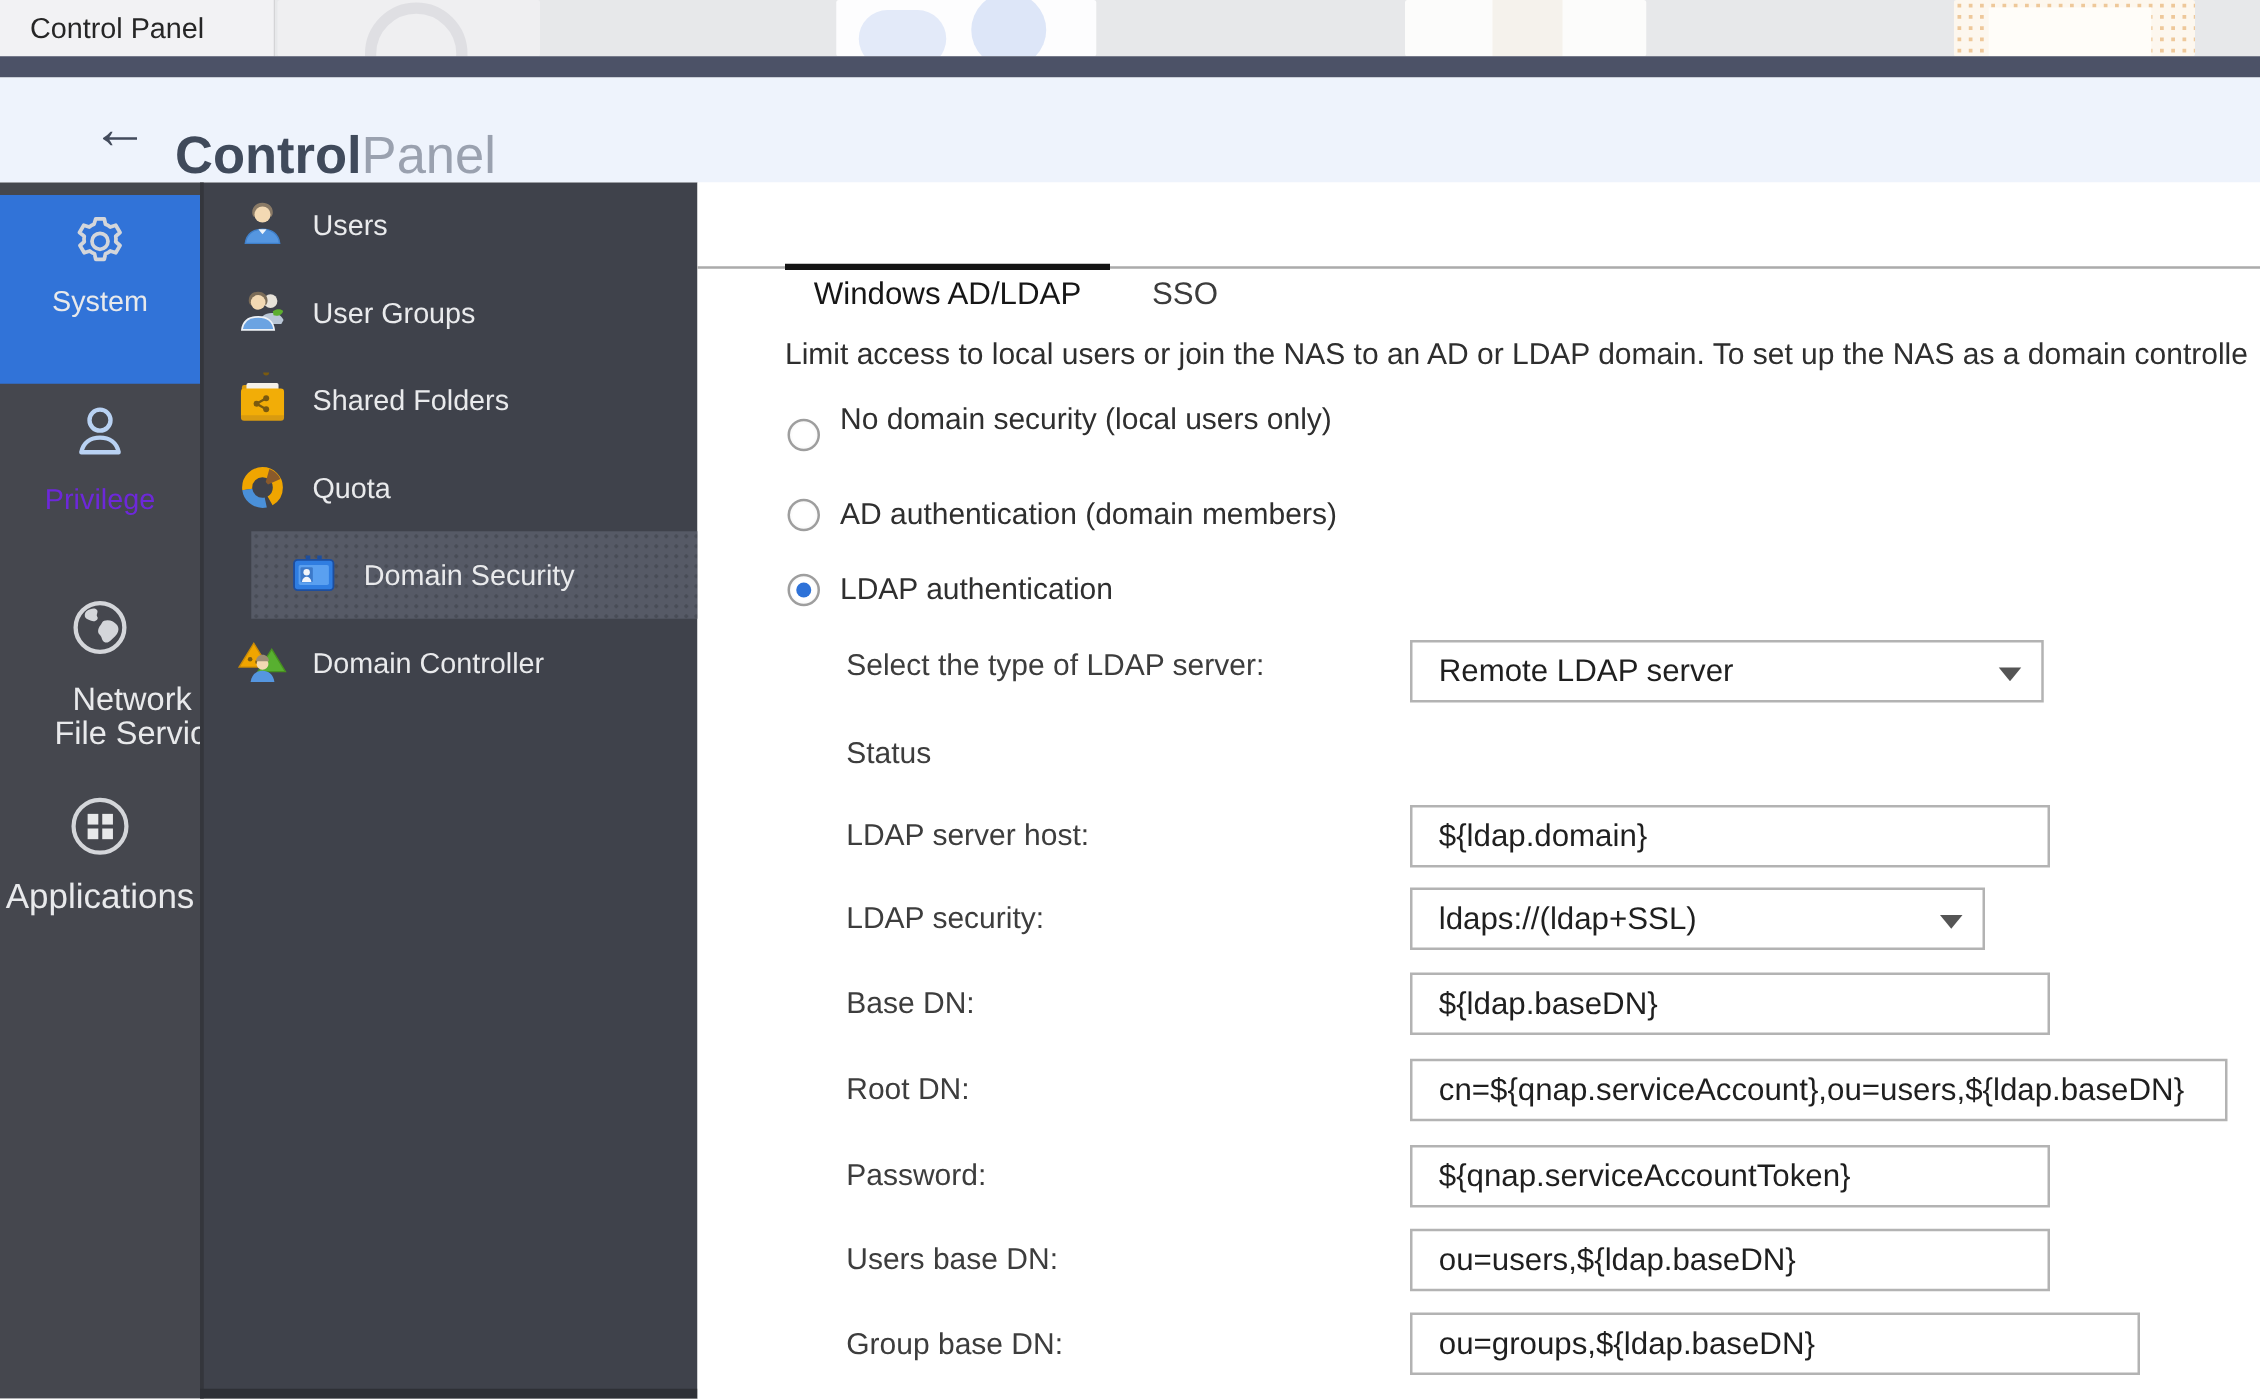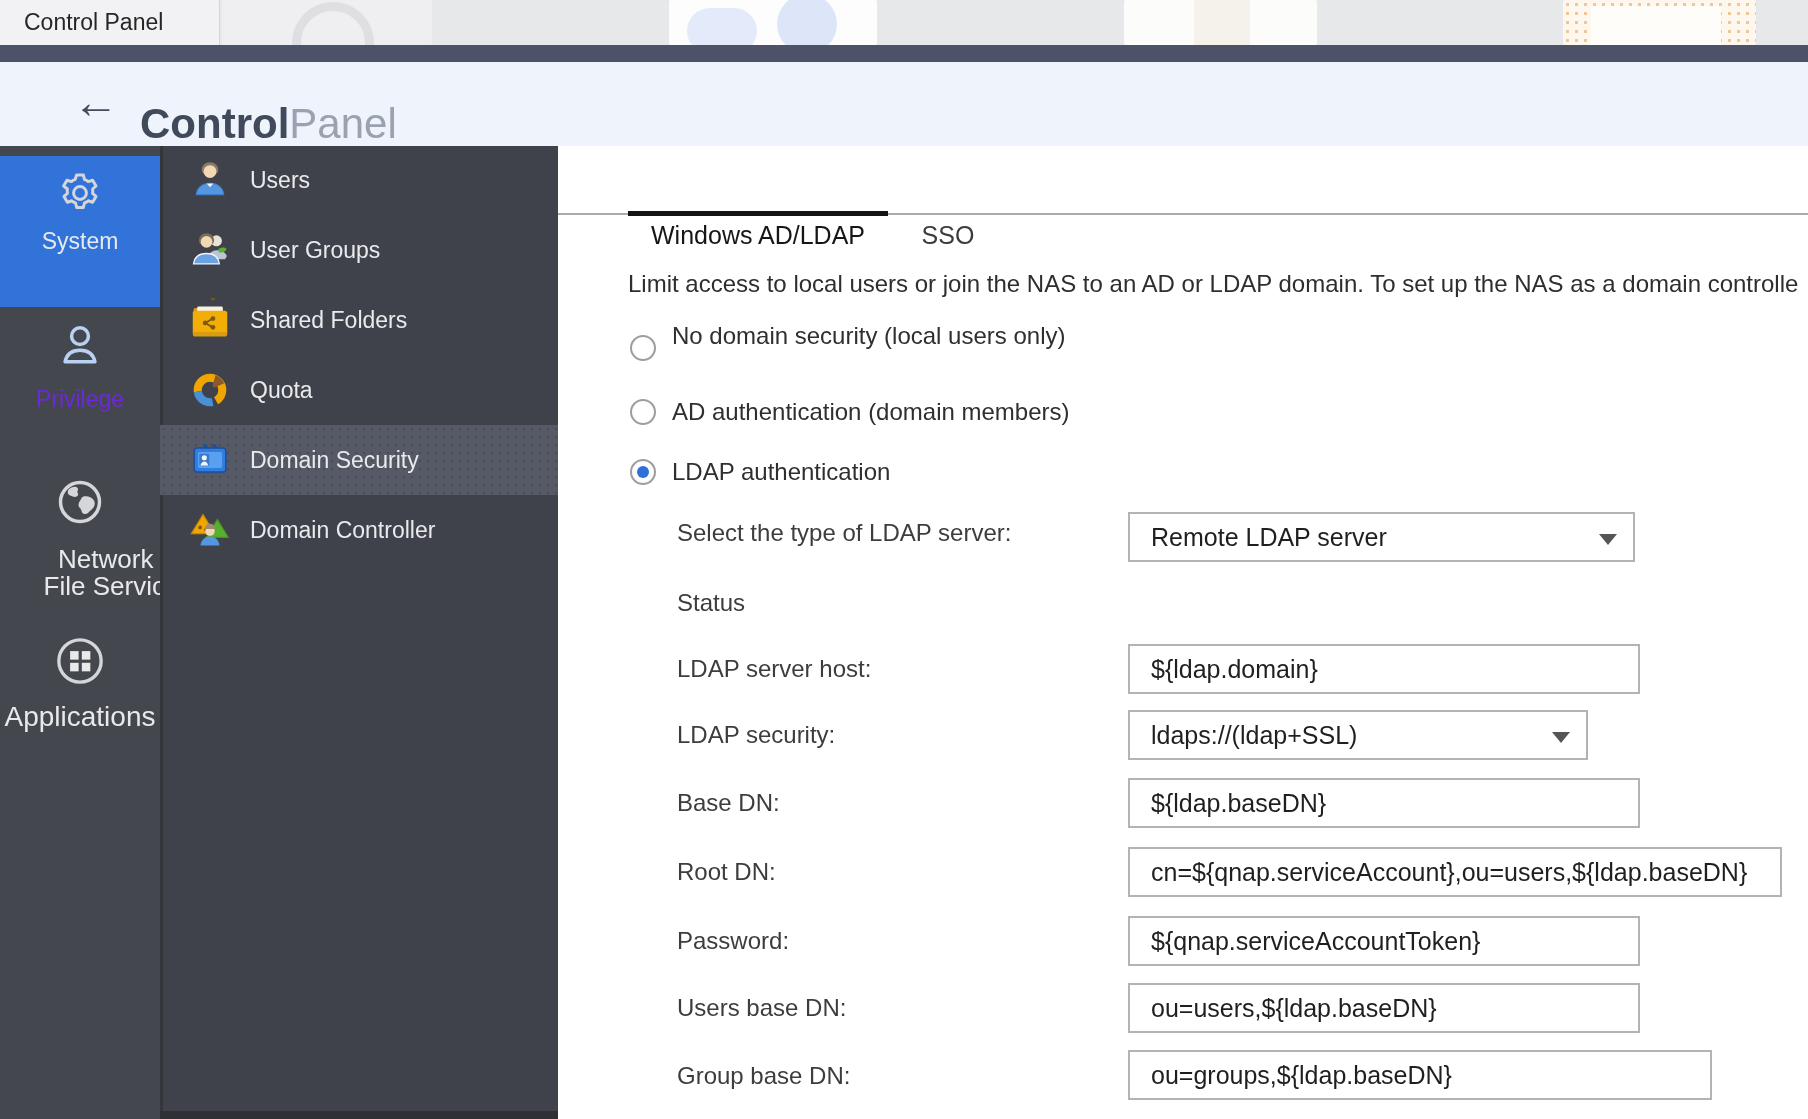--- a/index.html
+++ b/index.html
@@ -198,21 +198,21 @@
       <svg width="44" height="44" viewBox="0 0 24 24">
         <path d="M12 12 14 3.2A9 9 0 0 0 4.4 17.4z" fill="none"></path>
         <circle cx="12" cy="12" r="6.7" fill="none" stroke="#f0a500" stroke-width="4.4" stroke-dasharray="29 13" stroke-dashoffset="22"></circle>
         <circle cx="12" cy="12" r="6.7" fill="none" stroke="#4a90d9" stroke-width="4.4" stroke-dasharray="11 31" stroke-dashoffset="-9"></circle>
         <path d="M13.4 9.6 15 3.9c2.3.8 3.9 2.3 4.8 4.4l-5.4 2.4z" fill="#8a5a2b"></path>
       </svg>
     </span>
     <span class="lbl">Quota</span>
   </div>
 
-  <div class="abs s-row sel" style="top:425px;">
+  <div class="abs s-row sel" style="top:425px;margin-left:41px;">
     <span class="ic">
       <svg width="44" height="44" viewBox="0 0 24 24">
         <path d="M8.5 3.5h2v3h-2zM13.5 3.5h2v3h-2z" fill="#1d4e9e"></path>
         <rect x="3.4" y="5.4" width="17.2" height="13.2" rx="1.6" fill="#2f7de1" stroke="#1d4e9e" stroke-width=".8"></rect>
         <rect x="5.4" y="7.6" width="13.2" height="8.8" rx="0.8" fill="#5aa0f0"></rect>
         <rect x="6.2" y="8.6" width="5.4" height="6.6" rx="0.6" fill="#3c79c9"></rect>
         <circle cx="8.9" cy="10.8" r="1.4" fill="#f2f5fa"></circle>
         <path d="M6.8 15c.3-1.5 1.2-2.2 2.1-2.2s1.8.7 2.1 2.2z" fill="#f2f5fa"></path>
       </svg>
     </span>

